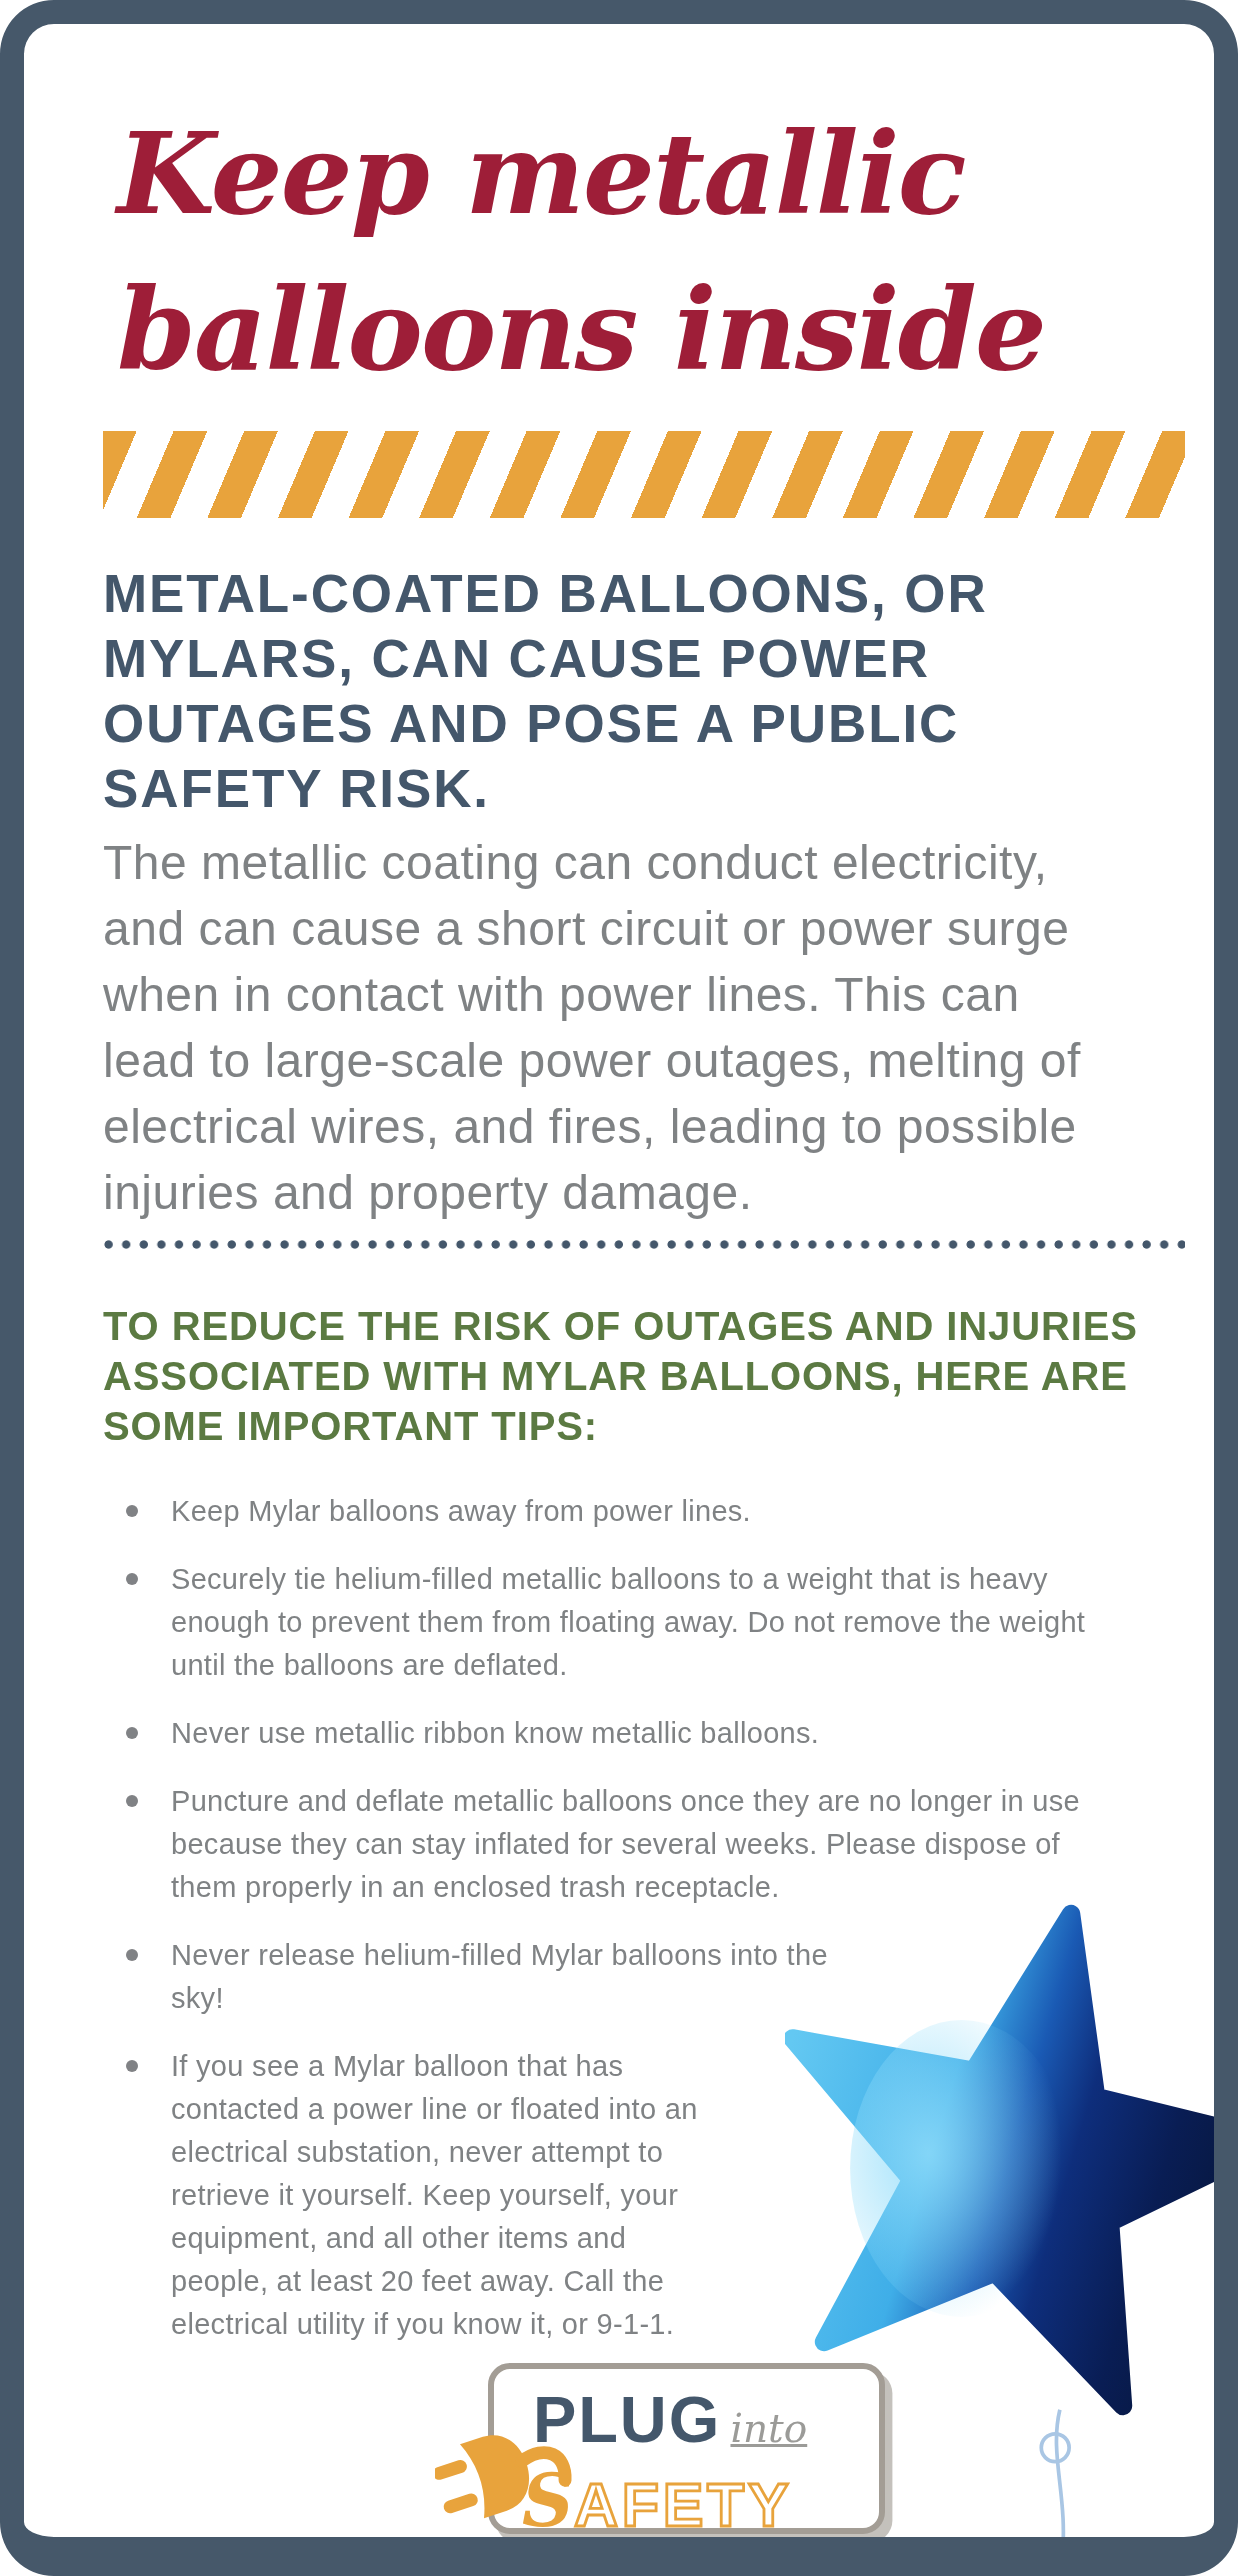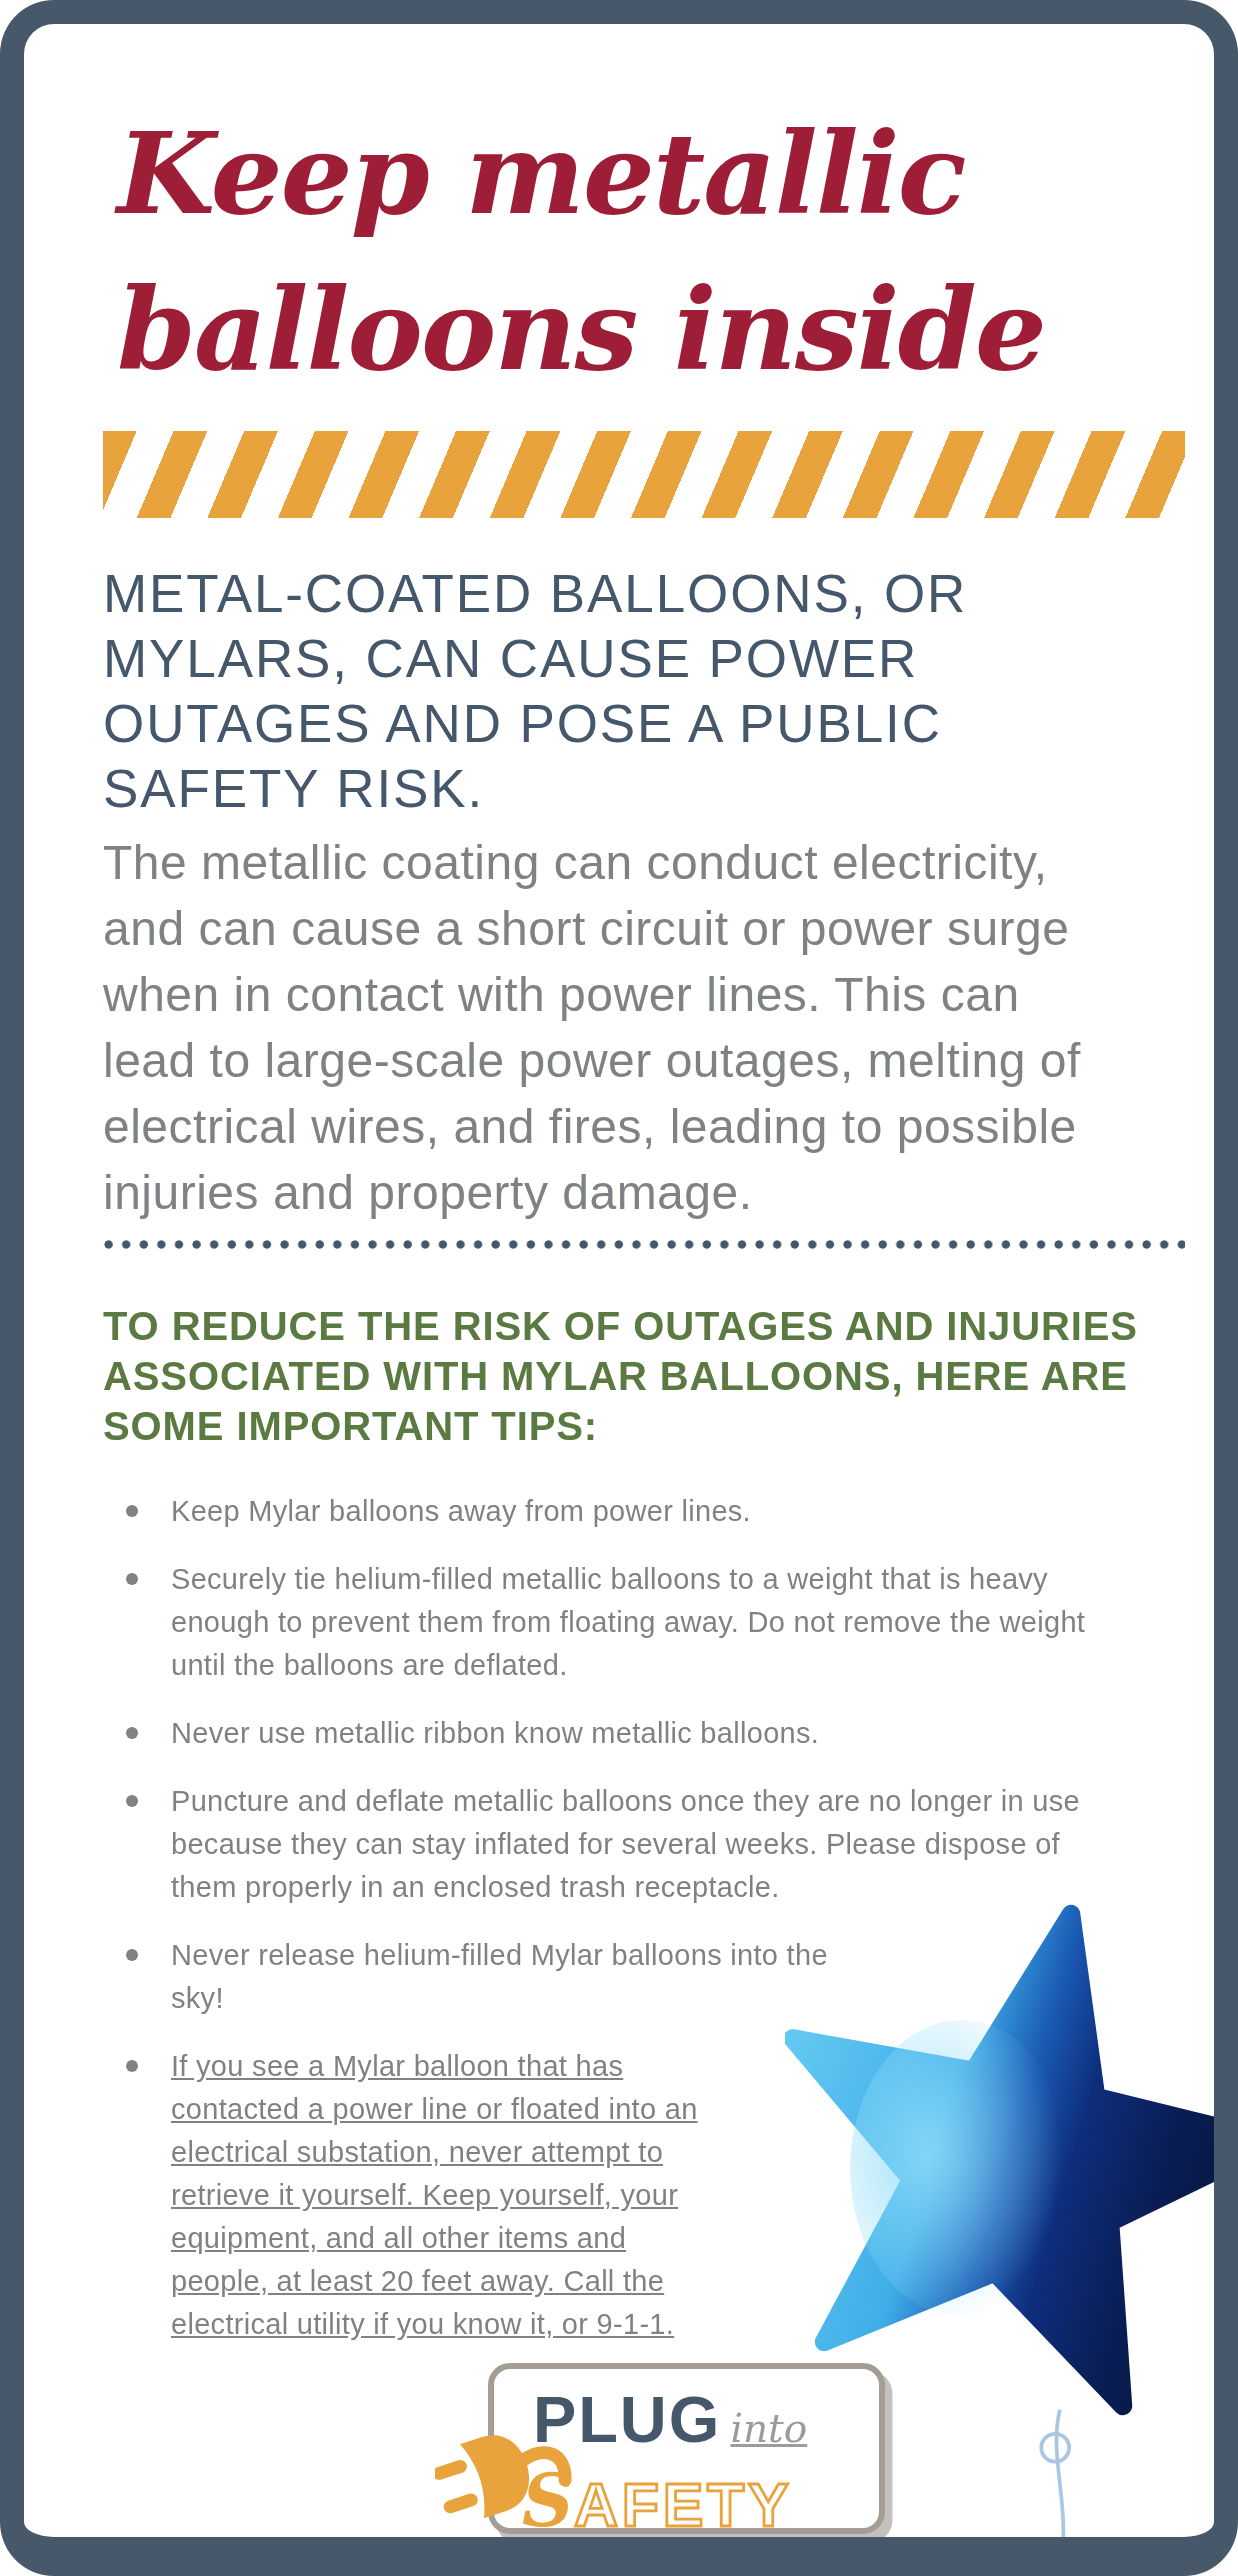--- a/index.html
+++ b/index.html
@@ -23,21 +23,21 @@
 
   
   .stripes{
     position:absolute;left:79px;top:407px;width:1082px;height:87px;
     background:repeating-linear-gradient(113deg,#E8A33C 0 31px,transparent 31px 65px);
   }
 
   
   .headline{
     position:absolute;left:79px;top:537px;width:1105px;
-    font-size:53px;line-height:65px;font-weight:normal;letter-spacing:1.9px;
+    font-size:53px;line-height:65px;font-weight:bold;letter-spacing:1.9px;
     color:#44576B;
   }
 
   
   .body-par{
     position:absolute;left:79px;top:806px;width:1105px;
     font-size:48px;line-height:66px;color:#7F8284;letter-spacing:0.5px;
   }
 
   
@@ -59,21 +59,21 @@
     position:absolute;left:79px;top:1450px;width:1086px;
     list-style:none;margin:16px;padding:0;
     font-size:29px;line-height:43px;color:#7F8284;letter-spacing:0.3px;
   }
   .tips li{position:relative;padding-left:52px;margin-bottom:25px;max-width:928px;}
   .tips li::before{
     content:"";position:absolute;left:7.4px;top:15px;width:12px;height:12px;
     border-radius:50%;background:#808285;
   }
   .tips li:nth-child(5){max-width:705px;}
-  .tips li:nth-child(6){max-width:548px;text-decoration:underline;}
+  .tips li:nth-child(6){max-width:548px;}
 
   
   .balloon-wrap{
     position:absolute;left:761px;top:1866px;width:453px;height:671px;
     overflow:hidden;pointer-events:none;
   }
 
   
   .logo{
     position:absolute;left:464px;top:2339px;width:397px;height:171px;

